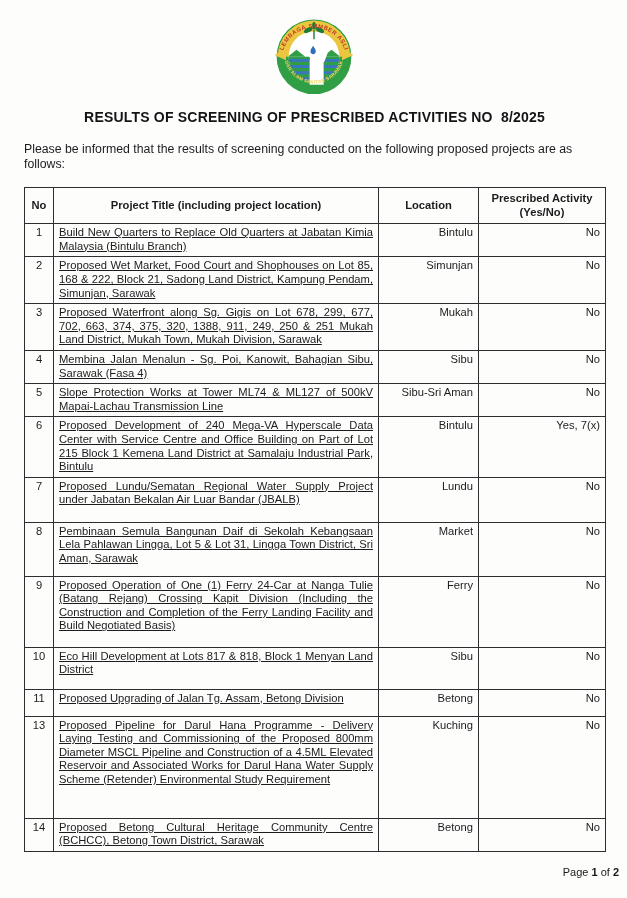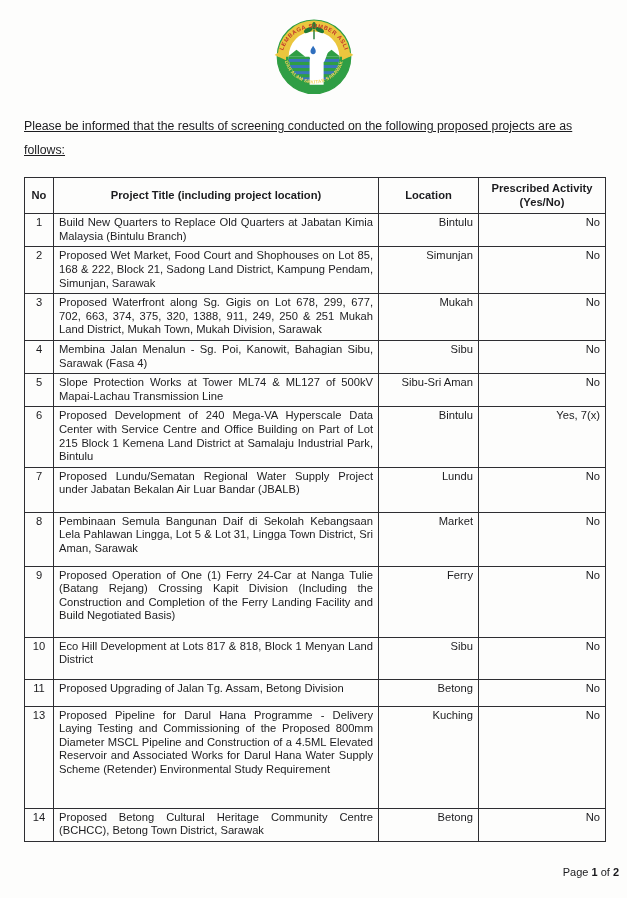--- a/index.html
+++ b/index.html
@@ -27,23 +27,22 @@
     text-align: center;
     font-size: 14px;
     font-weight: bold;
     letter-spacing: 0.2px;
     white-space: pre-wrap;
     color: #141417;
   }
   .intro {
     margin: 17px 23px 0 24px;
     font-size: 12.3px;
-    line-height: 24px;
+    line-height: 15px;
     color: #1c1c1f;
-    text-decoration: underline;
   }
   table.results {
     border-collapse: collapse;
     table-layout: fixed;
     width: 581px;
     margin: 15px 22px 0 24px;
     font-size: 11.2px;
     line-height: 13.6px;
     color: #1c1c1f;
   }
@@ -53,21 +52,21 @@
     padding: 2px 5px 3px 5px;
   }
   table.results th {
     font-weight: bold;
     text-align: center;
     vertical-align: middle;
     padding: 4px 3px;
     height: 36px;
   }
   td.cell-no { text-align: center; }
-  td.cell-title { text-align: justify; }
+  td.cell-title { text-align: justify; text-decoration: underline; }
   td.cell-loc, td.cell-pa { text-align: right; }
   .footer {
     position: absolute;
     top: 866px;
     right: 8px;
     font-size: 11px;
     white-space: pre;
     color: #1a1a1d;
   }
   .footer .num { font-weight: bold; }
@@ -126,20 +125,21 @@
 
       <text font-size="6.6" font-weight="bold" fill="#C1362B" letter-spacing="0.7" font-family="Liberation Sans, sans-serif">
         <textPath href="#topArc" startOffset="50%" text-anchor="middle">LEMBAGA SUMBER ASLI</textPath>
       </text>
       <text font-size="5.4" font-weight="bold" fill="#F2D35A" letter-spacing="0.3" font-family="Liberation Sans, sans-serif">
         <textPath href="#bottomArc" startOffset="50%" text-anchor="middle">DAN ALAM SEKITAR SARAWAK</textPath>
       </text>
     </svg>
   </div>
 
+  <div class="doc-title">RESULTS OF SCREENING OF PRESCRIBED ACTIVITIES NO  8/2025</div>
 
   <p class="intro">Please be informed that the results of screening conducted on the following proposed projects are as follows:</p>
 
   <table class="results">
     <colgroup>
       <col style="width:29px">
       <col style="width:325px">
       <col style="width:100px">
       <col style="width:127px">
     </colgroup>

